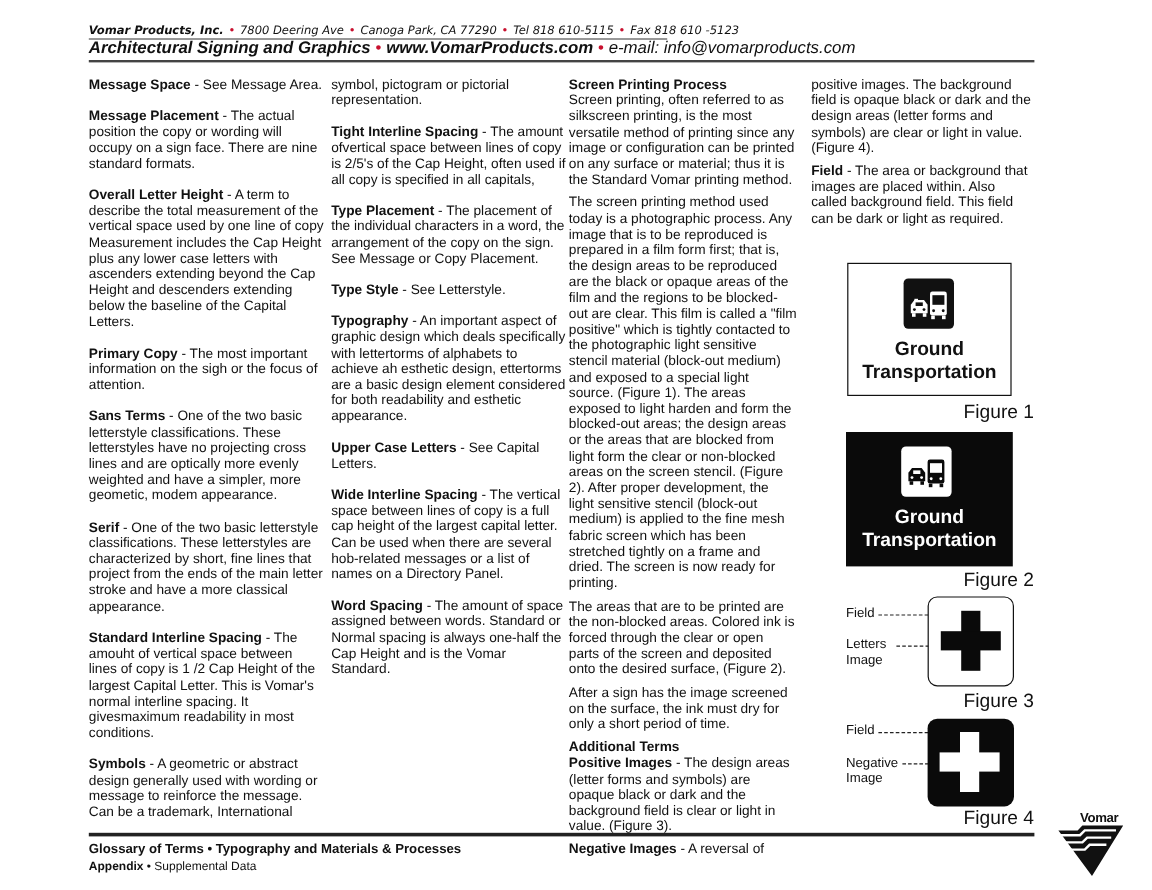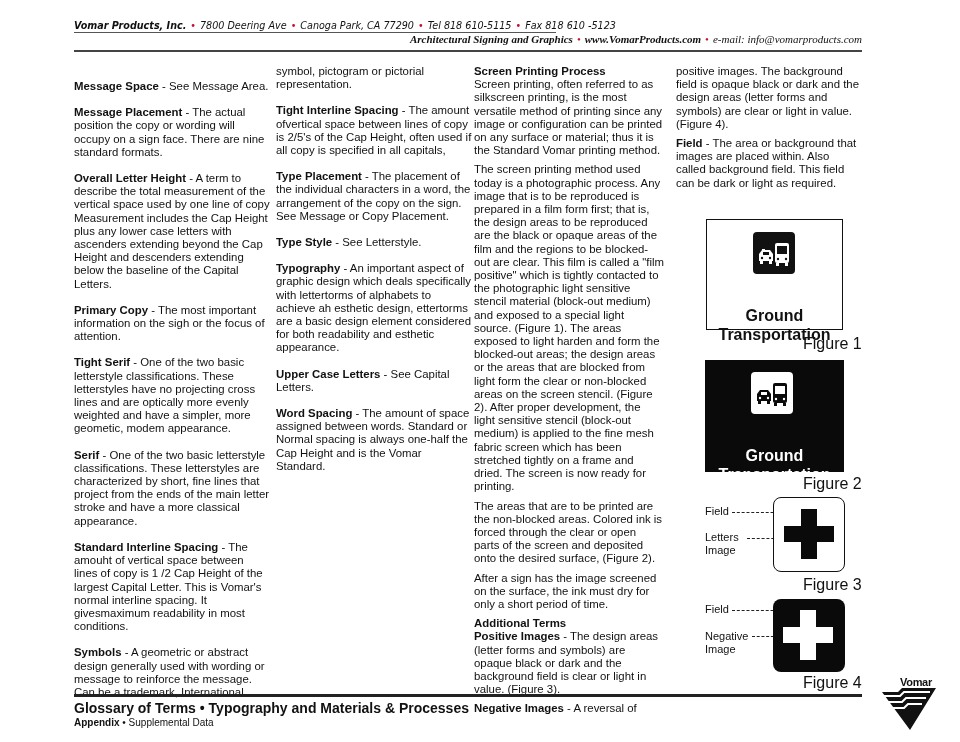--- a/index.html
+++ b/index.html
@@ -4,61 +4,61 @@
   <style>
     * { box-sizing: border-box; margin: 0; padding: 0; }
     html, body { width: 960px; height: 742px; background: #ffffff; overflow: hidden; }
     body { position: relative; font-family: "Liberation Sans", sans-serif; color: #111; }
 
     .header { position: absolute; left: 74px; top: 19px; width: 788px; }
     .header-line1 { font-family: "DejaVu Sans", sans-serif; font-size: 9.6px; font-style: italic; color: #111; line-height: 13px; white-space: nowrap; }
     .header-line1 .company { font-weight: bold; }
     .header-line1 .dot { color: #c8102e; margin: 0 4px; font-style: normal; }
     .header-rule1 { height: 1px; background: #555; margin: 0; width: 482px; }
-    .header-line2 { font-family: Liberation Serif, serif; font-size: 11px; font-style: italic; line-height: 13px; white-space: nowrap; text-align: right; }
+    .header-line2 { font-family: Liberation Sans, sans-serif; font-size: 14px; font-style: italic; line-height: 13px; white-space: nowrap; }
     .header-line2 .tagline { font-weight: bold; }
     .header-line2 .web { font-weight: bold; }
     .header-line2 .dot { color: #c8102e; margin: 0 4px; font-style: normal; }
     .header-rule2 { position: absolute; left: 74px; top: 50px; width: 788px; height: 2px; background: #444; }
 
     .col { position: absolute; top: 65px; font-size: 11.4px; line-height: 13.2px; color: #111; }
-    .col1 { left: 74px; width: 196px; margin-top: 15px; }
+    .col1 { left: 74px; width: 196px; }
     .col2 { left: 276px; width: 196px; }
     .col3 { left: 474px; width: 190px; }
     .col4 { left: 676px; width: 186px; }
     .entry { margin-bottom: 13px; }
     .entry.tight { margin-bottom: 6px; }
     .term { font-weight: bold; }
     .section-title { font-weight: bold; }
 
     .figure { position: absolute; }
     .fig-caption { position: absolute; font-size: 16px; color: #111; }
 
     .fig1 { left: 706px; top: 219px; width: 137px; height: 111px; border: 1.5px solid #111; background: #fff; }
     .fig2 { left: 705px; top: 360px; width: 139px; height: 112px; background: #0a0a0a; }
     .sign-icon { position: absolute; left: 46px; top: 12px; width: 42px; height: 42px; border-radius: 4px; }
     .fig1 .sign-icon { background: #111; }
     .fig2 .sign-icon { background: #fff; }
-    .sign-text { position: absolute; left: 0; width: 100%; top: 62px; text-align: center; font-weight: bold; font-size: 16px; line-height: 19px; margin-top: 24px; }
+    .sign-text { position: absolute; left: 0; width: 100%; top: 62px; text-align: center; font-weight: bold; font-size: 16px; line-height: 19px; }
     .fig1 .sign-text { color: #111; }
     .fig2 .sign-text { color: #fff; }
 
     .fig3 { left: 773px; top: 497px; width: 72px; height: 75px; border: 1.5px solid #111; border-radius: 8px; background: #fff; }
     .fig4 { left: 773px; top: 599px; width: 72px; height: 73px; border-radius: 8px; background: #0a0a0a; }
     .cross-v, .cross-h { position: absolute; }
     .fig3 .cross-v, .fig3 .cross-h { background: #0a0a0a; }
     .fig4 .cross-v, .fig4 .cross-h { background: #fff; }
     .cross-v { left: 27px; top: 11px; width: 16px; height: 50px; }
     .cross-h { left: 10px; top: 28px; width: 50px; height: 16px; }
 
     .callout-label { position: absolute; font-size: 11px; line-height: 13px; color: #111; }
     .leader { position: absolute; height: 0; border-top: 1px dashed #222; }
 
     .footer-rule { position: absolute; left: 74px; top: 694px; width: 788px; height: 3px; background: #222; }
-    .footer-title { position: absolute; left: 74px; top: 698px; font-weight: bold; font-size: 14px; line-height: 20px; white-space: nowrap; color: #111; }
+    .footer-title { position: absolute; left: 74px; top: 698px; font-weight: bold; font-size: 11px; line-height: 20px; white-space: nowrap; color: #111; }
     .footer-sub { position: absolute; left: 74px; top: 717px; font-size: 10px; line-height: 12px; white-space: nowrap; color: #111; }
     .footer-sub .bold { font-weight: bold; }
 
     .logo { position: absolute; left: 880px; top: 676px; width: 60px; height: 56px; }
     .logo-text { position: absolute; left: 20px; top: 0; font-weight: bold; font-size: 11px; letter-spacing: -0.3px; color: #111; }
   </style>
 </head>
 <body>
 
 <div class="header">
@@ -70,33 +70,34 @@
     <span class="tagline">Architectural Signing and Graphics</span><span class="dot">•</span><span class="web">www.VomarProducts.com</span><span class="dot">•</span><span>e-mail: info@vomarproducts.com</span>
   </div>
 </div>
 <div class="header-rule2"></div>
 
 <div class="col col1">
   <p class="entry"><span class="term">Message Space</span><span> - See Message Area.</span></p>
   <p class="entry"><span class="term">Message Placement</span><span> - The actual position the copy or wording will occupy on a sign face.  There are nine standard formats.</span></p>
   <p class="entry"><span class="term">Overall Letter Height</span><span> - A term to describe the total measurement of the vertical space used by one line of copy Measurement includes the Cap Height plus any lower case letters with ascenders extending beyond the Cap Height and descenders extending below the baseline of the Capital Letters.</span></p>
   <p class="entry"><span class="term">Primary Copy</span><span> - The most important information on the sigh or the focus of attention.</span></p>
-  <p class="entry"><span class="term">Tight Serif</span><span> - One of the two basic letterstyle classifications. These letterstyles have no projecting cross lines and are optically more evenly weighted and have a simpler, more geometic, modem appearance.</span></p>
+  <p class="entry"><span class="term">Sans Terms</span><span> - One of the two basic letterstyle classifications. These letterstyles have no projecting cross lines and are optically more evenly weighted and have a simpler, more geometic, modem appearance.</span></p>
   <p class="entry"><span class="term">Serif</span><span> - One of the two basic letterstyle classifications. These letterstyles are characterized by short, fine lines that project from the ends of the main letter stroke and have a more classical appearance.</span></p>
   <p class="entry"><span class="term">Standard Interline Spacing</span><span> - The amouht of vertical space between lines of copy is 1 /2 Cap Height of the largest Capital Letter. This is Vomar's normal interline spacing. It givesmaximum readability in most conditions.</span></p>
   <p class="entry"><span class="term">Symbols</span><span> - A geometric or abstract design generally used with wording or message to reinforce the message. Can be a trademark, International</span></p>
 </div>
 
 <div class="col col2">
   <p class="entry"><span class="term"></span><span>symbol, pictogram or pictorial representation.</span></p>
   <p class="entry"><span class="term">Tight Interline Spacing</span><span> - The amount ofvertical space between lines of copy is 2/5's of the Cap Height, often used if all copy is specified in all capitals,</span></p>
   <p class="entry"><span class="term">Type Placement</span><span> - The placement of the individual characters in a word, the arrangement of the copy on the sign. See Message or Copy Placement.</span></p>
   <p class="entry"><span class="term">Type Style</span><span> - See Letterstyle.</span></p>
   <p class="entry"><span class="term">Typography</span><span> - An important aspect of graphic design which deals specifically with lettertorms of alphabets to achieve ah esthetic design,  ettertorms are a basic design element considered for both readability and esthetic appearance.</span></p>
   <p class="entry"><span class="term">Upper Case Letters</span><span> - See Capital Letters.</span></p>
+  <p class="entry"><span class="term">Wide Interline Spacing</span><span> - The vertical space between lines of copy is a full cap height of the largest capital letter. Can be used when there are several hob-related messages or a list of names on a Directory Panel.</span></p>
   <p class="entry"><span class="term">Word Spacing</span><span> - The amount of space assigned between words. Standard or Normal spacing is always one-half the Cap Height and is the Vomar Standard.</span></p>
 </div>
 
 <div class="col col3">
   <div class="section-title">Screen Printing Process</div>
   <p class="entry tight">Screen printing, often referred to as silkscreen printing, is the most versatile method of printing since any image or configuration can be printed on any surface or material; thus it is the Standard Vomar printing method.</p>
   <p class="entry tight">The screen printing method used today is a photographic process. Any image that is to be reproduced is prepared in a film form first; that is, the design areas to be reproduced are the black or opaque areas of the film and the regions to be blocked- out are clear. This film is called a "film positive" which is tightly contacted to the photographic light sensitive stencil material (block-out medium) and exposed to a special light source. (Figure 1).  The areas exposed to light harden and form the blocked-out areas; the design areas or the areas that are blocked from light form the clear or non-blocked areas on the screen stencil. (Figure 2).  After proper development, the light sensitive stencil (block-out medium) is applied to the fine mesh fabric screen which has been stretched tightly on a frame and dried. The screen is now ready for printing.</p>
   <p class="entry tight">The areas that are to be printed are the non-blocked areas. Colored ink is forced through the clear or open parts of the screen and deposited onto the desired surface, (Figure 2).</p>
   <p class="entry tight">After a sign has the image screened on the surface, the ink must dry for only a short period of time.</p>
   <div class="section-title">Additional Terms</div>

